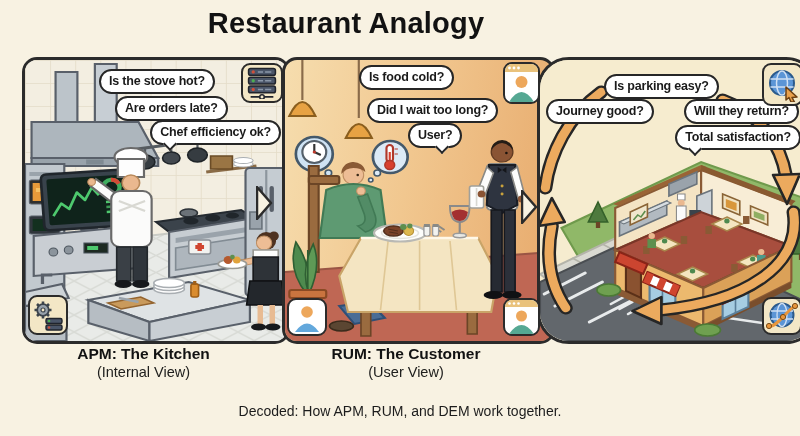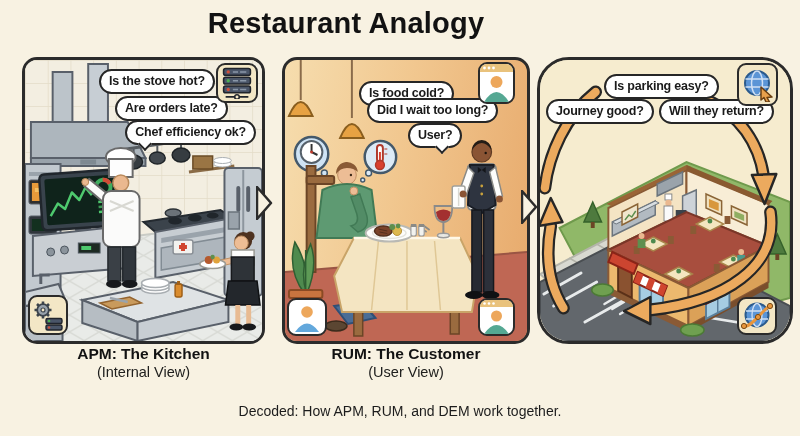--- a/index.html
+++ b/index.html
@@ -6,21 +6,21 @@
   .stage{
     position:relative;width:800px;height:436px;overflow:hidden;
     background:#f8f2e2;font-family:"Liberation Sans",sans-serif;color:#161616;
   }
   .title{
     position:absolute;top:7px;left:0;width:692px;text-align:center;
     font-size:29px;font-weight:bold;letter-spacing:.2px;color:#121212;
   }
   .panel{
     position:absolute;top:57px;height:281px;border:3px solid #2b2b2b;border-radius:15px;
-    overflow:hidden;box-sizing:content-box;background:#f3eee1;
+    overflow:hidden;box-sizing:content-box;background:#f3eee1;padding-left:25px;
   }
   #panel-apm{left:22px;width:237px;}
   #panel-rum{left:282px;width:242px;background:linear-gradient(100deg,#f6ddae 0%,#f1c78f 45%,#e7a96b 100%);}
   #panel-dem{left:537px;width:250px;background:#f6eccf;border-radius:32px;}
   .scene{position:absolute;left:0;top:0;width:100%;height:100%;}
   .bubble{
     position:absolute;z-index:5;background:#fff;border:2px solid #262626;border-radius:13px;
     padding:0 8px;height:21px;line-height:20px;font-size:12.5px;font-weight:600;
     letter-spacing:-.2px;white-space:nowrap;color:#1a1a1a;
   }
@@ -341,21 +341,21 @@
 
       <g>
         <path d="M20 234 Q2 210 10 182 Q26 208 20 234 Z" fill="#4e8a4e" stroke="#2f5f33" stroke-width="1.5"></path>
         <path d="M22 234 Q34 206 26 184 Q14 210 22 234 Z" fill="#5e9a56" stroke="#2f5f33" stroke-width="1.5"></path>
         <path d="M21 234 Q21 204 21 190" fill="none" stroke="#2f5f33" stroke-width="1.5"></path>
         <rect x="4" y="230" width="34" height="8" rx="2" fill="#c9743f" stroke="#8a4a24" stroke-width="2"></rect>
         <polygon points="8,238 34,238 30,262 12,262" fill="#c9743f" stroke="#8a4a24" stroke-width="2"></polygon>
       </g>
     </svg>
 
-    <div class="bubble" style="left:74px;top:21px">Is food cold?</div>
+    <div class="bubble" style="left:74px;top:5px">Is food cold?</div>
     <div class="bubble" style="left:82px;top:38px">Did I wait too long?</div>
     <div class="bubble tail-r" style="left:123px;top:63px">User?</div>
 
     <div class="corner-icon white" style="right:12px;top:2px;width:37px;height:42px;padding:0;overflow:hidden">
       <svg width="33" height="38" viewBox="0 0 33 38">
         <rect x="0" y="0" width="33" height="8" fill="#e9c27c"></rect>
         <circle cx="4.5" cy="4" r="1.4" fill="#fff"></circle>
         <circle cx="9" cy="4" r="1.4" fill="#fff"></circle>
         <circle cx="13.5" cy="4" r="1.4" fill="#fff"></circle>
         <circle cx="16.5" cy="18" r="6" fill="#eda75b"></circle>
@@ -494,20 +494,21 @@
         <path d="M236,152 C244,206 190,242 112,250" stroke="#ecaa5e" stroke-width="8.5"></path>
         <polygon points="11,138 -1,166 23,162" fill="#ecaa5e" stroke="#262626" stroke-width="2.5" stroke-linejoin="round"></polygon>
         <polygon points="230,144 217,115 242,114" fill="#ecaa5e" stroke="#262626" stroke-width="2.5" stroke-linejoin="round"></polygon>
         <polygon points="86,251 113,237 113,264" fill="#ecaa5e" stroke="#262626" stroke-width="2.5" stroke-linejoin="round"></polygon>
       </g>
     </svg>
 
     <div class="bubble" style="left:64px;top:14px">Is parking easy?</div>
     <div class="bubble" style="left:6px;top:39px">Journey good?</div>
     <div class="bubble" style="right:16px;top:39px">Will they return?</div>
+    <div class="bubble tail-l" style="right:14px;top:65px">Total satisfaction?</div>
 
     <div class="corner-icon" style="right:12px;top:3px;width:41px;height:43px">
       <svg width="34" height="34" viewBox="0 0 34 34">
         <circle cx="16" cy="15" r="12" fill="#5b95d6" stroke="#2b5a8c" stroke-width="2"></circle>
         <ellipse cx="16" cy="15" rx="5.5" ry="12" fill="none" stroke="#cfe0f4" stroke-width="1.5"></ellipse>
         <path d="M4.5 11 h23 M4.5 19 h23" stroke="#cfe0f4" stroke-width="1.5"></path>
         <polygon points="20,19 31,29 26,29.5 28.5,34 25,34 23,29.5 20,32" fill="#e8a04c" stroke="#6b3f12" stroke-width="1.5" stroke-linejoin="round"></polygon>
       </svg>
     </div>
 

